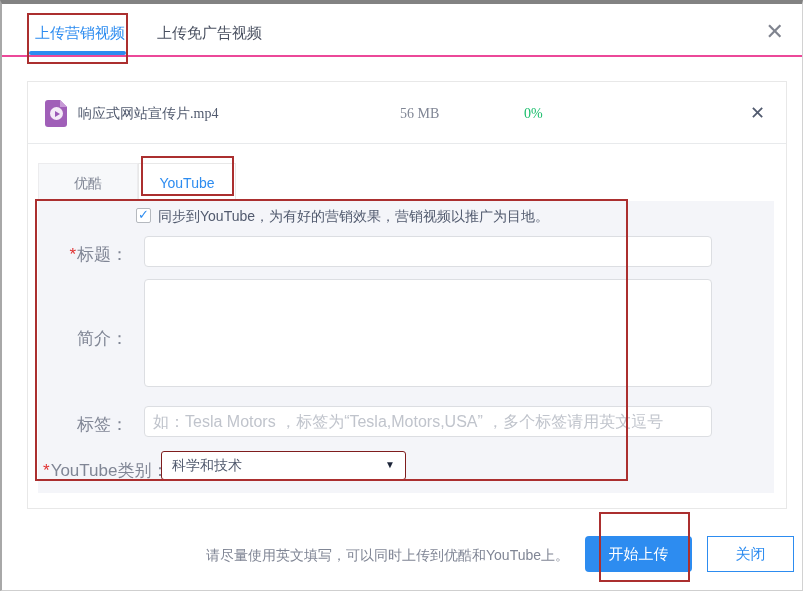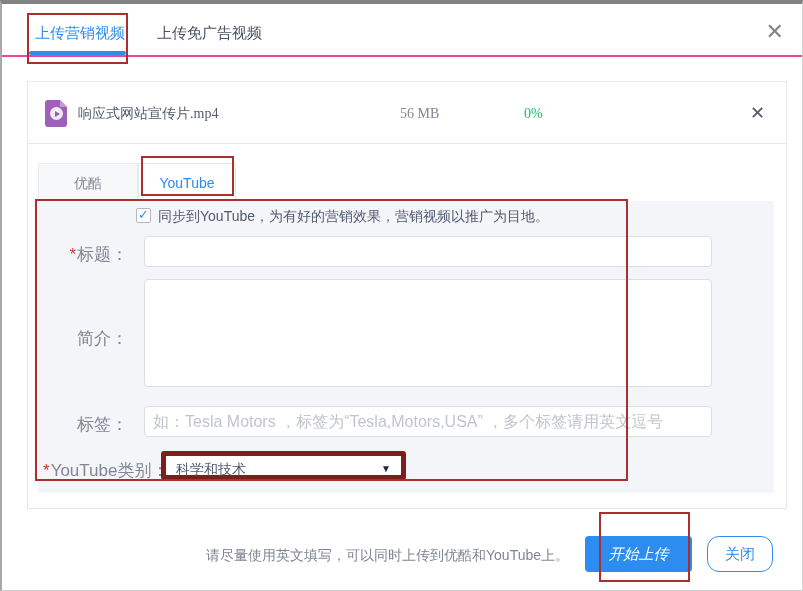--- a/index.html
+++ b/index.html
@@ -53,28 +53,28 @@
   .lbl-desc  { left:15px; top:86px; width:75px;margin-top:40px; }
   .lbl-tags  { left:15px; top:212px; width:75px; }
   .lbl-cat   { left:5px; top:258px; width:105px; }
 
   .tinput { position:absolute; left:98px; width:568px; background:#fff; border:1px solid #dcdee2; border-radius:4px; font-size:16px; color:#515a6e; padding:0 8px; font-family:"Liberation Sans","DejaVu Sans",sans-serif;margin-left:8px; }
   .tinput::placeholder { color:#c0c4cc; opacity:1; }
   .in-title { top:35px; height:31px; }
   .in-desc  { top:78px; height:108px; padding:6px 8px; resize:none; }
   .in-tags  { top:205px; height:31px; }
 
-  .select { position:absolute; left:123px; top:250px; width:245px; height:29px; background:#fff; border:5px solid #7f1d1d; border-radius:3px; cursor:pointer; }
+  .select { position:absolute; left:123px; top:250px; width:245px; height:29px; background:#fff; border:1px solid #7f1d1d; border-radius:3px; cursor:pointer; }
   .select .sel-text { position:absolute; left:10px; top:5px; font-size:14px; color:#515a6e; }
   .select .sel-arrow { position:absolute; right:10px; top:7px; font-size:10px; color:#1c2438; }
 
   
   .footer-note { position:absolute; left:204px; top:543px; width:375px; font-size:14px; color:#808695; white-space:nowrap; }
-  .btn-start { position:absolute; left:583px; top:532px; width:107px; height:36px; background:#2d8cf0; color:#fff; border:none; border-radius:4px; font-size:15px; cursor:pointer; font-family:"Liberation Sans","DejaVu Sans",sans-serif;font-style:italic; }
-  .btn-close { position:absolute; left:705px; top:532px; width:66px; height:36px; background:#fff; color:#2d8cf0; border:1px solid #2d8cf0; border-radius:12px; font-size:15px; cursor:pointer; font-family:Liberation Sans, sans-serif; }
+  .btn-start { position:absolute; left:583px; top:532px; width:107px; height:36px; background:#2d8cf0; color:#fff; border:none; border-radius:4px; font-size:15px; cursor:pointer; font-family:"Liberation Sans","DejaVu Sans",sans-serif; }
+  .btn-close { position:absolute; left:705px; top:532px; width:87px; height:36px; background:#fff; color:#2d8cf0; border:1px solid #2d8cf0; border-radius:0; font-size:15px; cursor:pointer; font-family:Liberation Sans, sans-serif; }
 
   
   .anno { position:absolute; border:2px solid #ab2f2f; pointer-events:none; z-index:10; background:transparent; }
   .anno-tab1 { left:25px; top:9px; width:101px; height:51px; }
   .anno-ytab { left:139px; top:152px; width:93px; height:40px; }
   .anno-form { left:33px; top:195px; width:593px; height:282px; }
   .anno-btn  { left:597px; top:508px; width:91px; height:70px; }
 </style>
 </head>
 <body>

